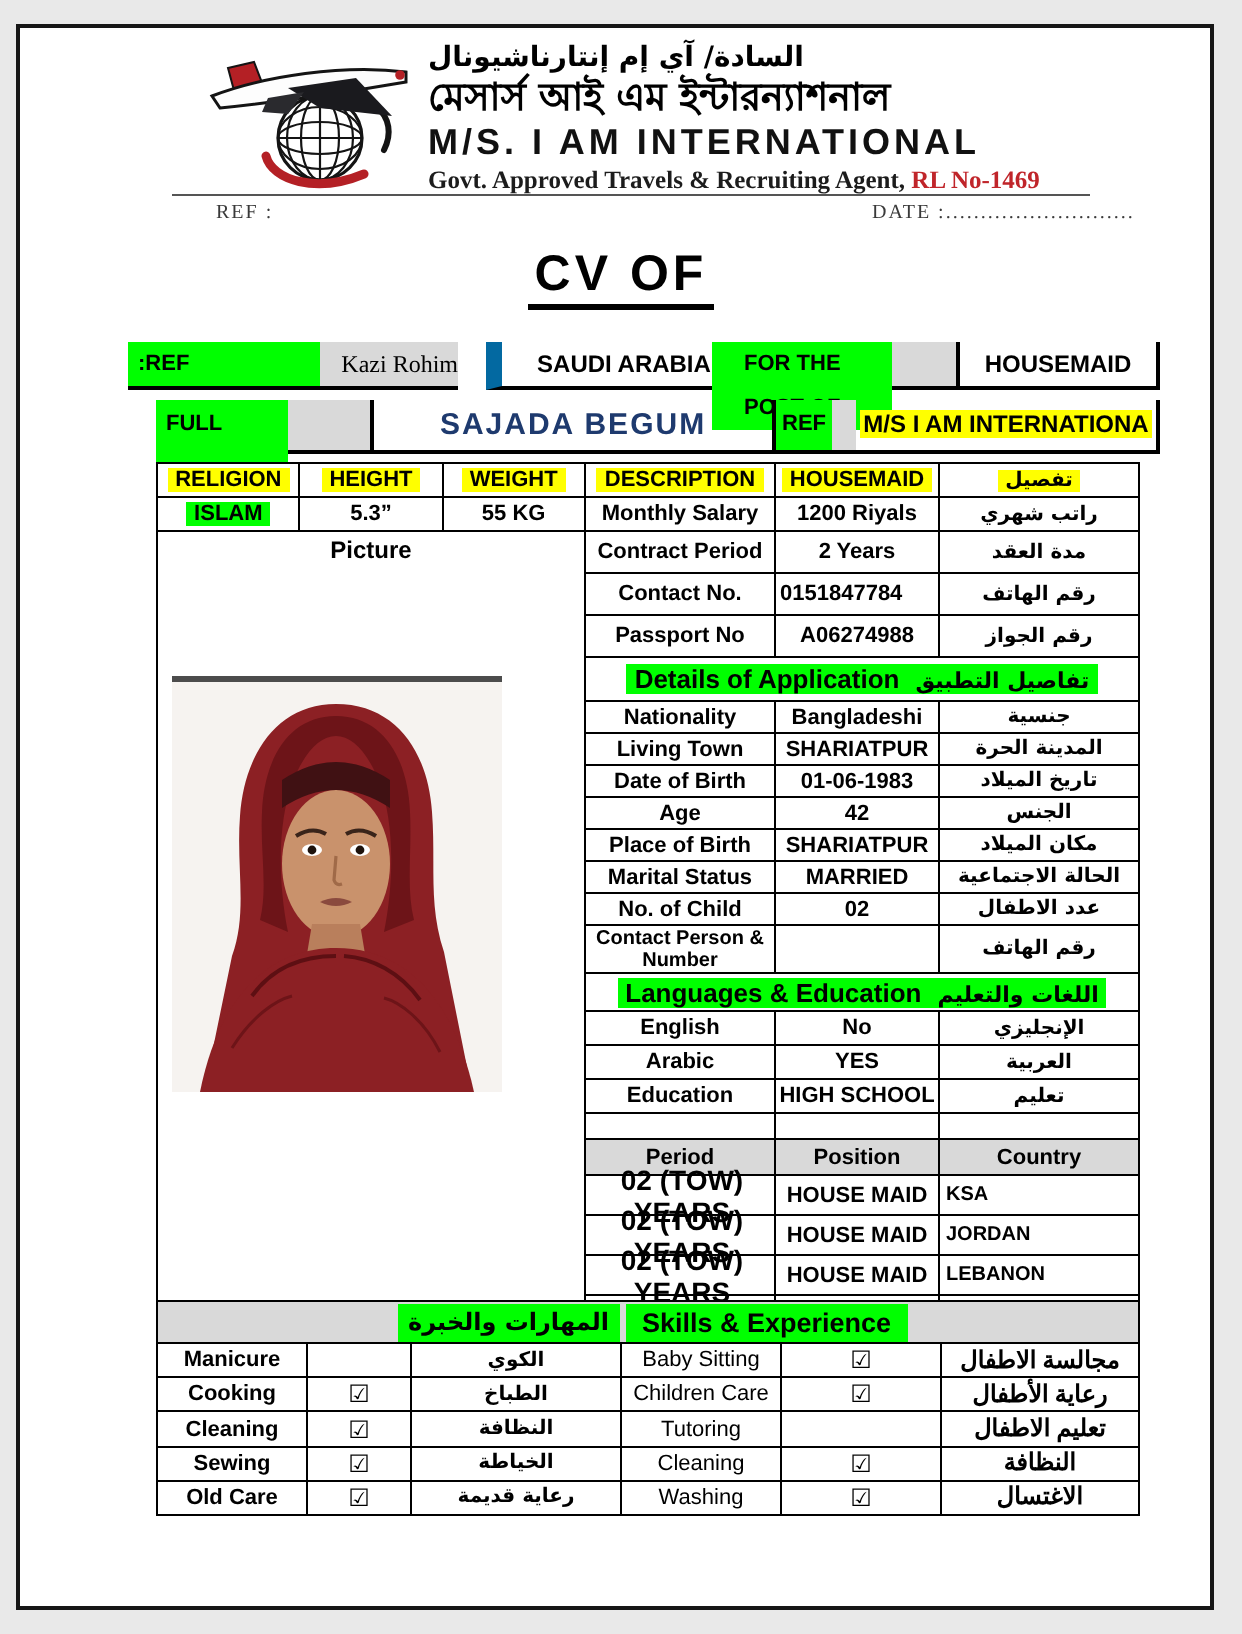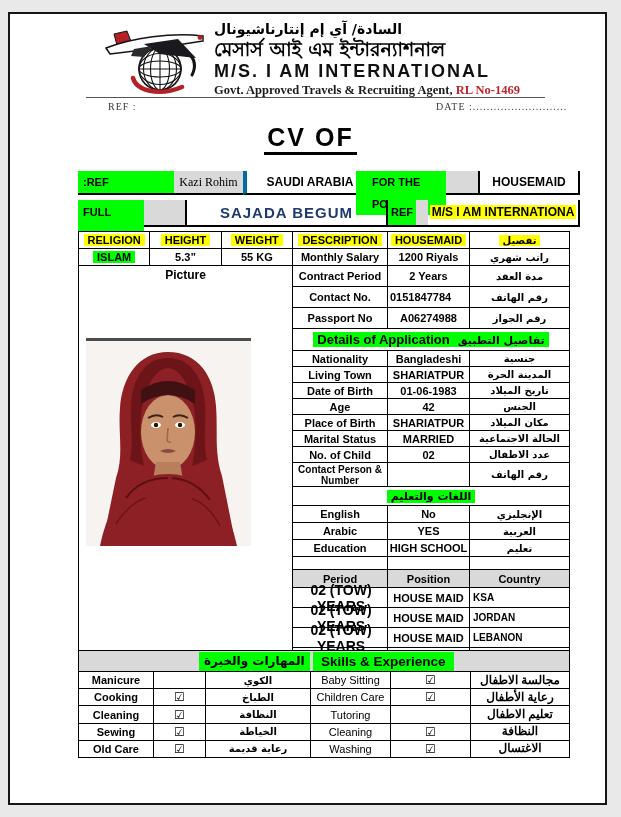--- a/index.html
+++ b/index.html
@@ -22,24 +22,24 @@
   .cvtitle span { font-size:25px; font-weight:bold; letter-spacing:2px; border-bottom:3px solid #000; padding:0 3px 1px 3px; }
 
   
   .hl-g { background:#00ff00; }
   .hl-y { background:#ffff00; }
   .pad { padding:0 4px; }
 
   
   .row1 { position:absolute; top:171px; height:24px; line-height:22px; font-size:11px; }
   .row2 { position:absolute; top:200px; height:27px; line-height:25px; font-size:11px; }
-  .c1a { left:78px; width:165px; background:#d9d9d9; border-bottom:2px solid #000; display:flex; }
+  .c1a { left:64px; width:165px; background:#d9d9d9; border-bottom:2px solid #000; display:flex; }
   .c1a .hl-g { flex:0 0 96px; font-weight:bold; padding-left:5px; }
-  .c1a .serifv { flex:1; text-align:center; font-family:"Liberation Serif", serif; font-size:12px; }
-  .c1b { left:243px; width:130px; border-left:4px solid #0369a1; border-bottom:2px solid #000; text-align:center; font-weight:bold; font-size:12px; }
+  .c1a .serifv { flex:1; text-align:right; font-family:"Liberation Serif", serif; font-size:12px; }
+  .c1b { left:243px; width:130px; border-left:8px solid #0369a1; border-bottom:2px solid #000; text-align:center; font-weight:bold; font-size:12px; }
   .c1c { left:356px; width:122px; background:#d9d9d9; border-bottom:2px solid #000; }
   .c1c .hl-g { display:inline-block; width:90px; font-weight:bold; padding-left:16px; }
   .c1d { left:478px; width:102px; border-left:2px solid #000; border-right:2px solid #000; border-bottom:2px solid #000; text-align:center; font-weight:bold; font-size:12px; }
   .c2a { left:78px; width:107px; background:#d9d9d9; border-bottom:2px solid #000; }
   .c2a .hl-g { display:inline-block; width:66px; font-weight:bold; padding-left:5px; }
   .c2b { left:185px; width:203px; border:2px solid #000; border-top:none; text-align:center; font-weight:bold; font-size:15px; letter-spacing:1px; color:#1e3a6e; }
   .c2c { left:388px; width:40px; background:#d9d9d9; border-bottom:2px solid #000; }
   .c2c .hl-g { display:inline-block; width:28px; font-weight:bold; text-align:center; }
   .c2d { left:428px; width:152px; border-bottom:2px solid #000; border-right:2px solid #000; text-align:center; }
   .c2d .hl-y { font-weight:bold; font-size:12px; padding:0 2px; }
@@ -261,20 +261,21 @@
       <div class="rv">02</div>
       <div class="ra">عدد الاطفال</div>
     </div>
     <div class="rr rh24">
       <div class="rl small2">Contact Person &amp; Number</div>
       <div class="rv"></div>
       <div class="ra">رقم الهاتف</div>
     </div>
     <div class="rr rh19 rbar">
       <span class="hl-g">
+          <span class="en">Languages &amp; Education</span>
           <span class="arr">اللغات والتعليم</span>
         </span>
     </div>
     <div class="rr rh17">
       <div class="rl">English</div>
       <div class="rv">No</div>
       <div class="ra">الإنجليزي</div>
     </div>
     <div class="rr rh17">
       <div class="rl">Arabic</div>

